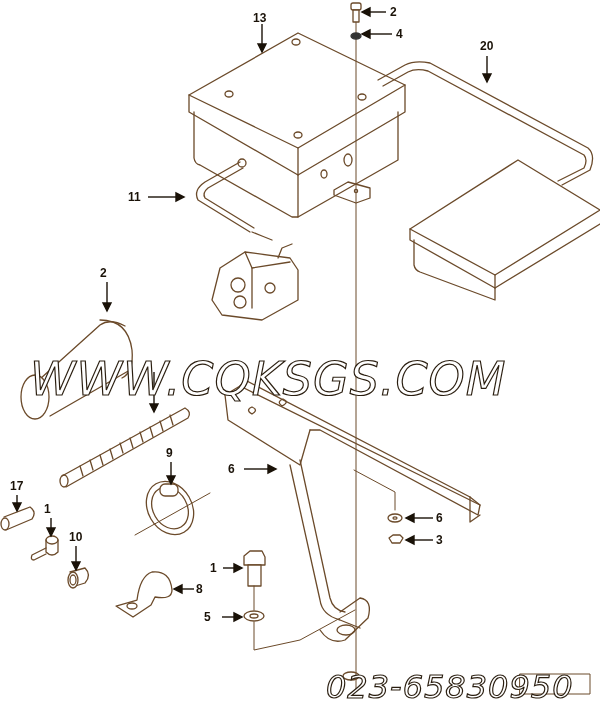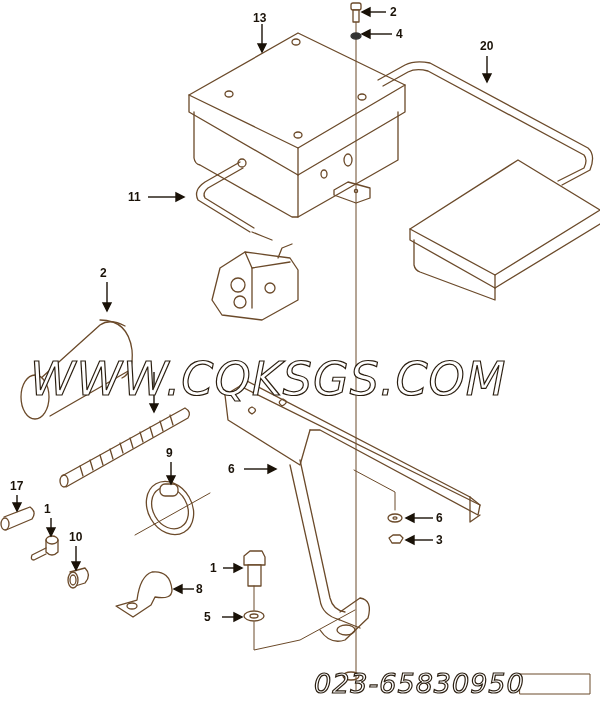--- a/index.html
+++ b/index.html
@@ -2,21 +2,21 @@
 <html><head>
 <meta charset="utf-8">
 <style>
   html,body{margin:0;padding:0;background:#ffffff;}
   body{width:600px;height:705px;position:relative;overflow:hidden;font-family:"Liberation Sans",sans-serif;}
   #stage{position:absolute;left:0;top:0;width:480px;height:705px;}
   .callout{position:absolute;font-family:"Liberation Sans",sans-serif;font-weight:bold;font-size:12px;color:#1a1208;line-height:12px;}
   .wm{position:absolute;font-family:"DejaVu Sans",sans-serif;font-style:italic;color:#ffffff;-webkit-text-stroke:1.2px #2a1e10;letter-spacing:1px;white-space:nowrap;}
   .wm-url{left:30px;top:352px;font-size:46px;}
   .wm-tel{left:302px;top:640px;font-size:30px;}
-  .wm-tel2{left:314px;top:668px;font-size:27px;}
+  .wm-tel2{left:326px;top:668px;font-size:32px;}
 </style>
 </head>
 <body>
 
 <div id="stage">
 <svg width="600" height="705" viewBox="0 0 600 705" xmlns="http://www.w3.org/2000/svg">
   <g fill="none" stroke="#6b4a2a" stroke-width="1.3" stroke-linejoin="round" stroke-linecap="round">
 
     <g>
       <path d="M189,95 L298,33 L405,85 L298,148 Z" fill="#fff"></path>

